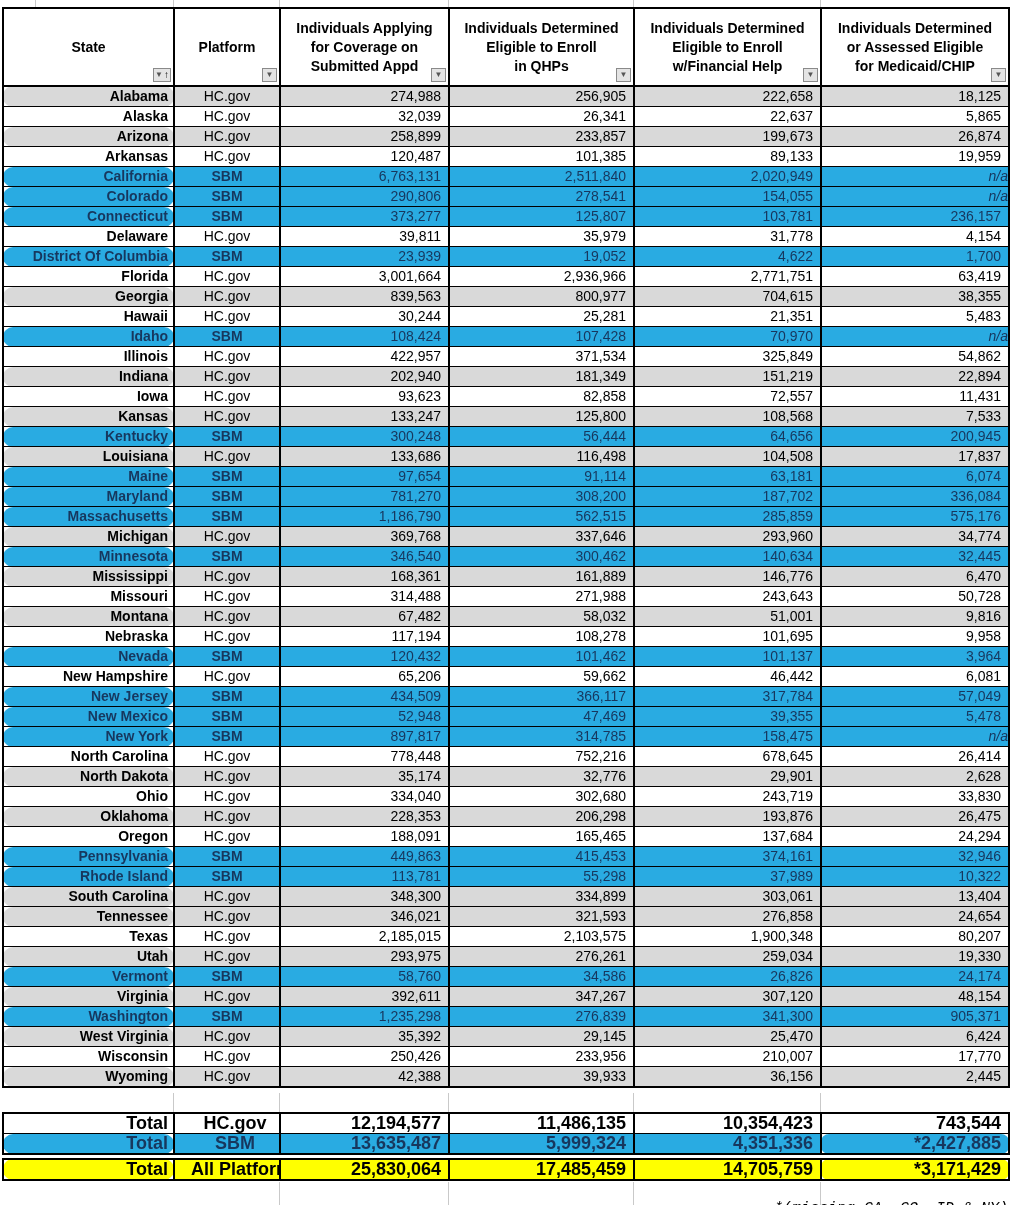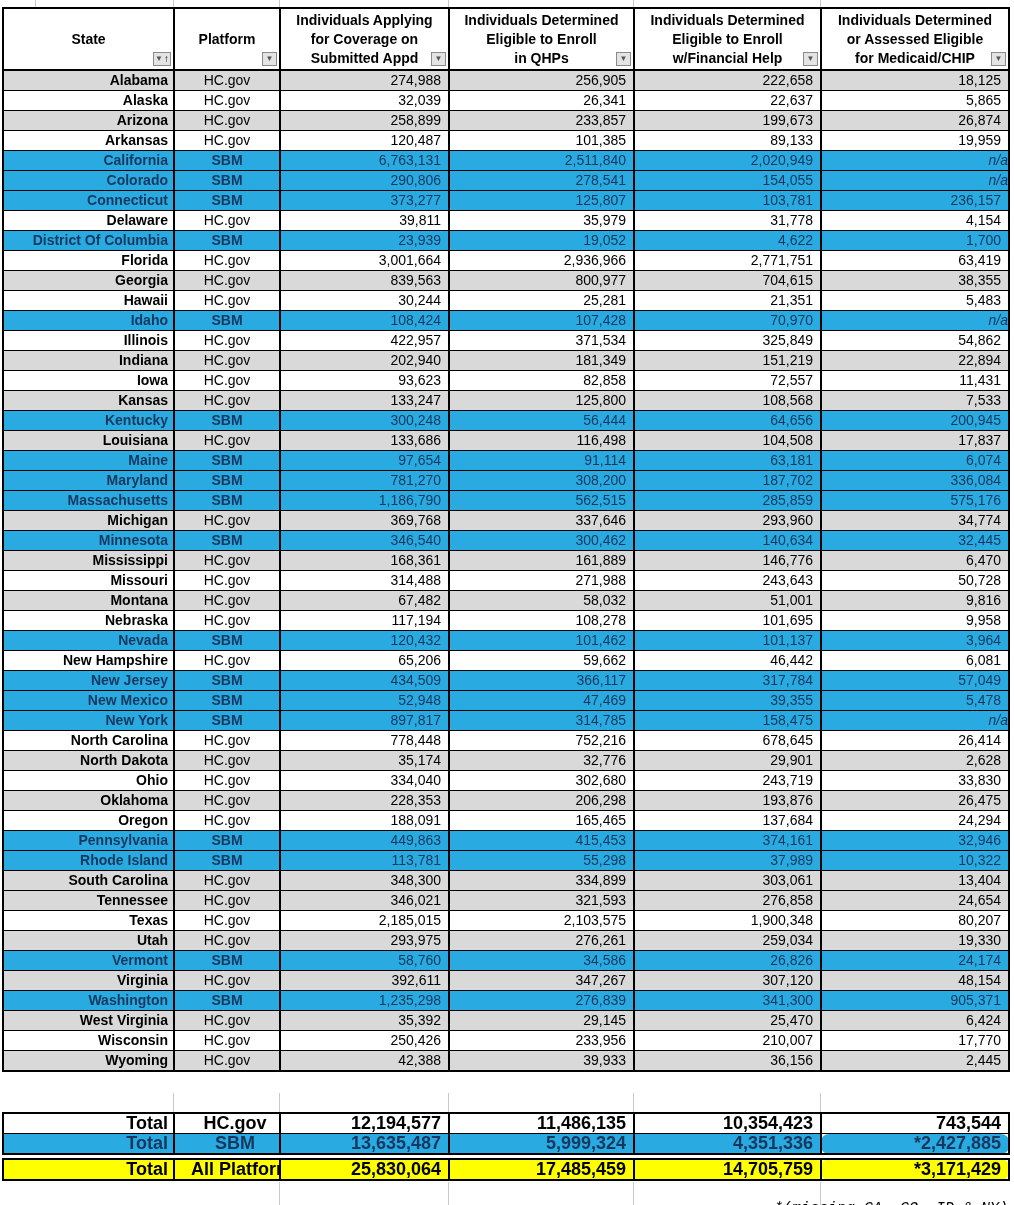--- a/index.html
+++ b/index.html
@@ -21,30 +21,30 @@
   .strip-gap{left:0;top:1093px;width:1014px;height:19px;
     background-image:linear-gradient(var(--grid),var(--grid)),linear-gradient(var(--grid),var(--grid)),linear-gradient(var(--grid),var(--grid)),linear-gradient(var(--grid),var(--grid)),linear-gradient(var(--grid),var(--grid));
     background-position:173px 0,279px 0,448px 0,633px 0,820px 0;}
   .strip-bottom{left:0;top:1182px;width:1014px;height:23px;
     background-image:linear-gradient(var(--grid),var(--grid)),linear-gradient(var(--grid),var(--grid)),linear-gradient(var(--grid),var(--grid)),linear-gradient(var(--grid),var(--grid));
     background-position:279px 0,448px 0,633px 0,820px 0;}
 
   table{border-collapse:collapse;table-layout:fixed;width:1006px;}
   table.main{position:absolute;left:2px;top:7px;border:2px solid #000;}
   .main th,.main td{border:1px solid #000;border-left-width:2px;overflow:hidden;white-space:nowrap;}
-  .main th{height:62px;background:#fff;font-weight:bold;font-size:14px;line-height:19px;
+  .main th{height:78px;background:#fff;font-weight:bold;font-size:14px;line-height:19px;
     vertical-align:middle;text-align:center;position:relative;border-bottom-width:2px;}
   .hlabel{display:block;white-space:pre-line;}
   .fbtn{position:absolute;right:2px;bottom:3px;height:14px;min-width:15px;padding:0 1px;
     background:#E4E4E4;border:1px solid #8a8a8a;display:flex;align-items:center;justify-content:center;
     font-size:8px;color:#555;line-height:1;cursor:pointer;}
   .fbtn .sortg{font-size:10px;color:#000;font-weight:bold;margin-left:1px;}
 
   .main td{height:19px;font-size:14px;line-height:19px;}
-  td.c-state{text-align:right;font-weight:bold;padding-right:5px;}
+  td.c-state{text-align:right;font-weight:bold;padding-right:5px;border-radius:10px;}
   td.c-platform{text-align:center;}
   td.c-num{text-align:right;padding-right:7px;}
   td.na{text-align:right;font-style:italic;padding-right:0;}
   tr.row-band td{background:var(--band-gray);}
   tr.row-plain td{background:#fff;}
   tr.row-sbm td{background:var(--sbm-blue);color:var(--navy);}
   tr.row-sbm td.c-platform{font-weight:bold;}
 
   table.totals1{position:absolute;left:2px;top:1112px;border:2px solid #000;}
   table.totals2{position:absolute;left:2px;top:1158px;border:2px solid #000;}

